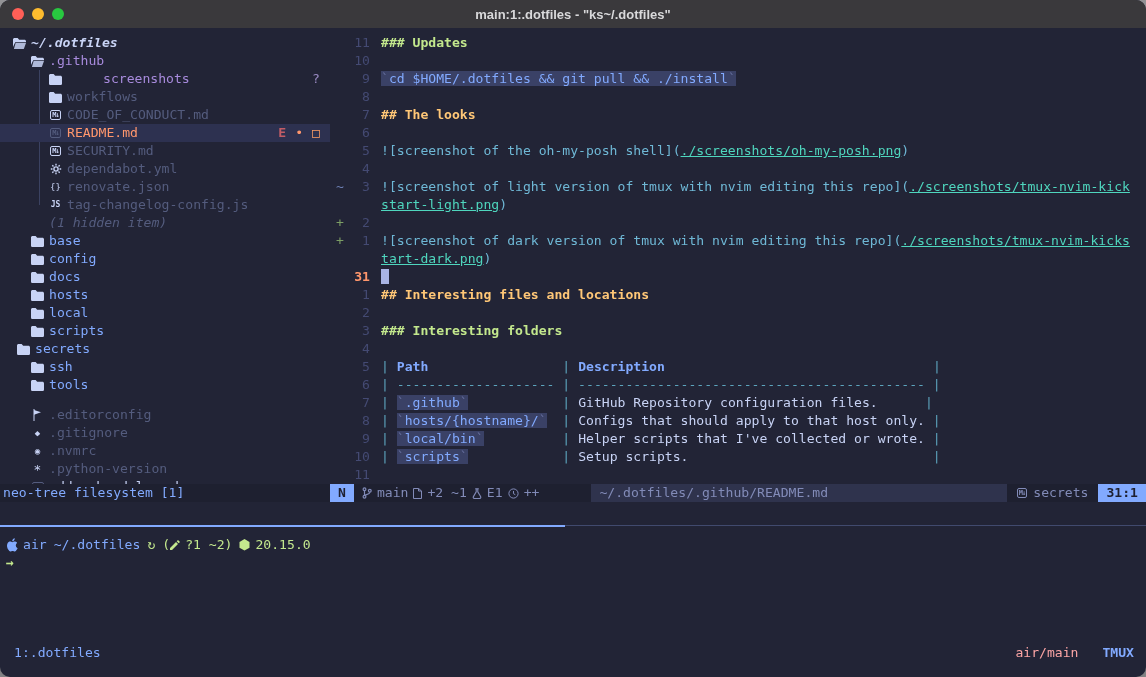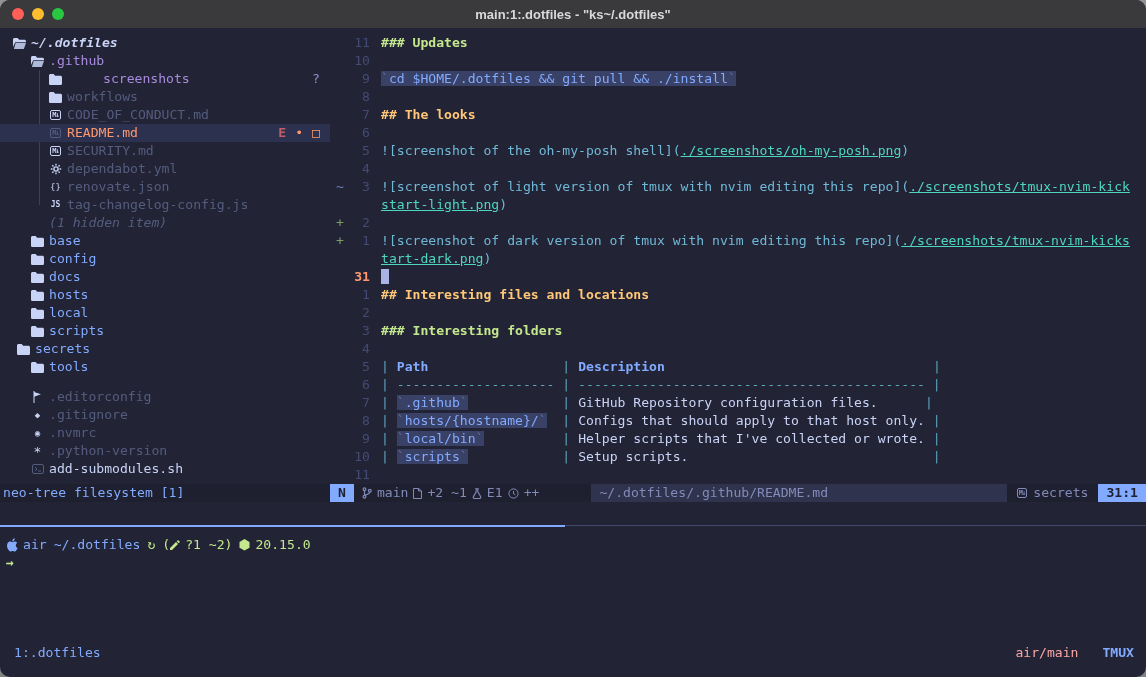--- a/index.html
+++ b/index.html
@@ -131,20 +131,23 @@
             </svg></span><span class="s-blue">hosts</span></div>
         <div class="nt-row" style="padding-left: 31px;"><span class="nt-icon"><svg width="13" height="11" viewBox="0 0 13 11">
               <path d="M0 1.6C0 .7.7 0 1.6 0h3l1.6 1.8h5.2c.9 0 1.6.7 1.6 1.6v6c0 .9-.7 1.6-1.6 1.6H1.6C.7 11 0 10.3 0 9.4z" fill="currentColor"></path>
             </svg></span><span class="s-blue">local</span></div>
         <div class="nt-row" style="padding-left: 31px;"><span class="nt-icon"><svg width="13" height="11" viewBox="0 0 13 11">
               <path d="M0 1.6C0 .7.7 0 1.6 0h3l1.6 1.8h5.2c.9 0 1.6.7 1.6 1.6v6c0 .9-.7 1.6-1.6 1.6H1.6C.7 11 0 10.3 0 9.4z" fill="currentColor"></path>
             </svg></span><span class="s-blue">scripts</span></div>
         <div class="nt-row" style="padding-left: 17px;"><span class="nt-icon"><svg width="13" height="11" viewBox="0 0 13 11">
               <path d="M0 1.6C0 .7.7 0 1.6 0h3l1.6 1.8h5.2c.9 0 1.6.7 1.6 1.6v6c0 .9-.7 1.6-1.6 1.6H1.6C.7 11 0 10.3 0 9.4z" fill="currentColor"></path>
             </svg></span><span class="s-blue">secrets</span></div>
+        <div class="nt-row" style="padding-left: 31px;"><span class="nt-icon"><svg width="13" height="11" viewBox="0 0 13 11">
+              <path d="M0 1.6C0 .7.7 0 1.6 0h3l1.6 1.8h5.2c.9 0 1.6.7 1.6 1.6v6c0 .9-.7 1.6-1.6 1.6H1.6C.7 11 0 10.3 0 9.4z" fill="currentColor"></path>
+            </svg></span><span class="s-blue">ssh</span></div>
         <div class="nt-row" style="padding-left: 31px;"><span class="nt-icon"><svg width="13" height="11" viewBox="0 0 13 11">
               <path d="M0 1.6C0 .7.7 0 1.6 0h3l1.6 1.8h5.2c.9 0 1.6.7 1.6 1.6v6c0 .9-.7 1.6-1.6 1.6H1.6C.7 11 0 10.3 0 9.4z" fill="currentColor"></path>
             </svg></span><span class="s-blue">tools</span></div>
         <div class="nt-row" style="padding-left: 31px; margin-top: 12px;"><span class="nt-icon"><svg width="11" height="12" viewBox="0 0 11 12">
               <path d="M2 0v12" stroke="currentColor"></path>
               <path d="M2 1l7 2.2L2 5.8z" fill="currentColor"></path>
             </svg></span><span class="s-dim">.editorconfig</span></div>
         <div class="nt-row" style="padding-left: 31px;"><span class="nt-icon"><span class="tx-ic">◆</span></span><span class="s-dim">.gitignore</span></div>
         <div class="nt-row" style="padding-left: 31px;"><span class="nt-icon"><span class="tx-ic">◉</span></span><span class="s-dim">.nvmrc</span></div>
         <div class="nt-row" style="padding-left: 31px;"><span class="nt-icon"><span class="tx-ic ast-ic">*</span></span><span class="s-dim">.python-version</span></div>

